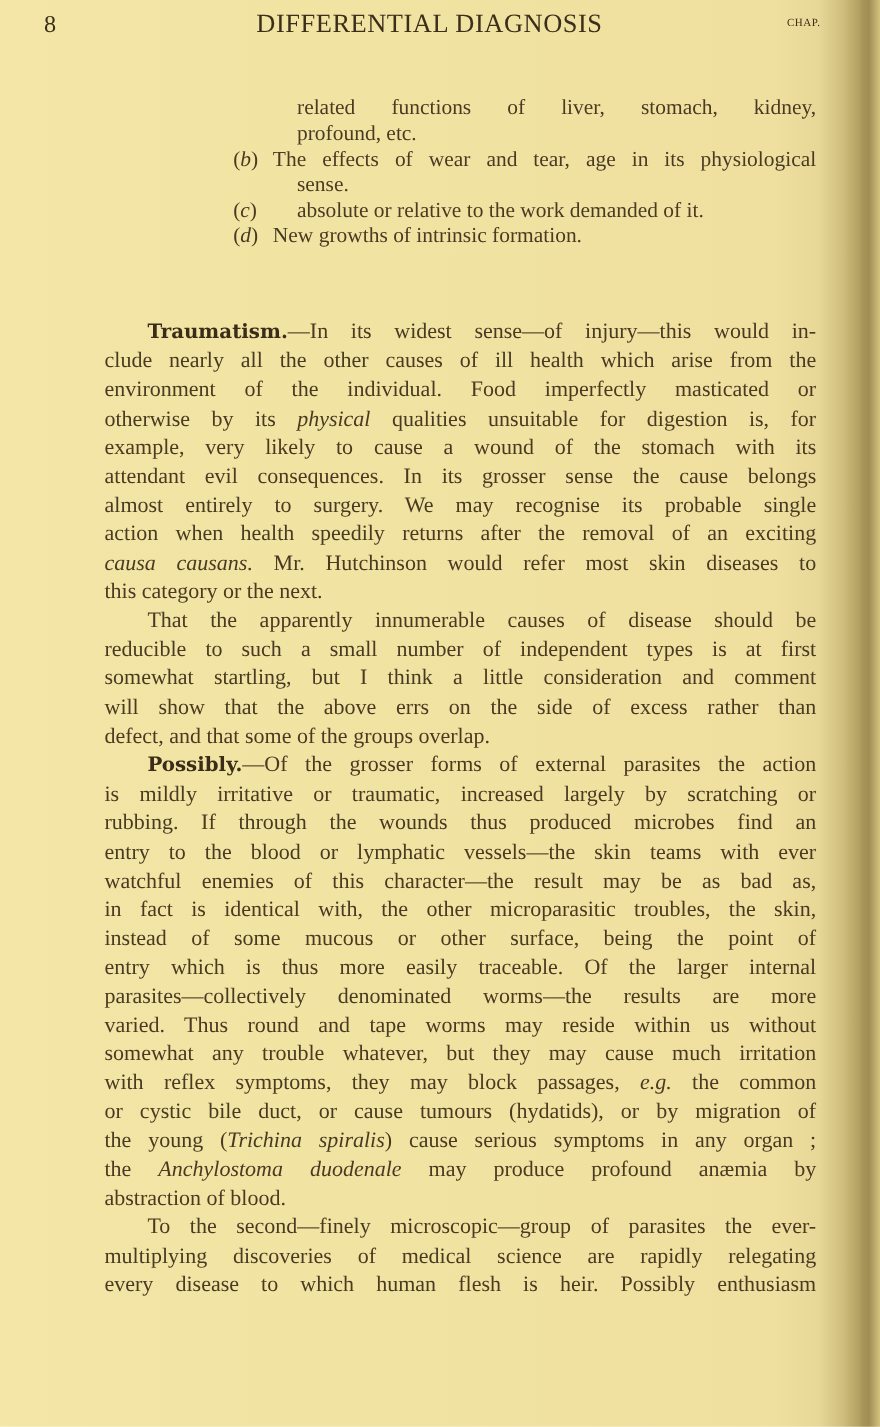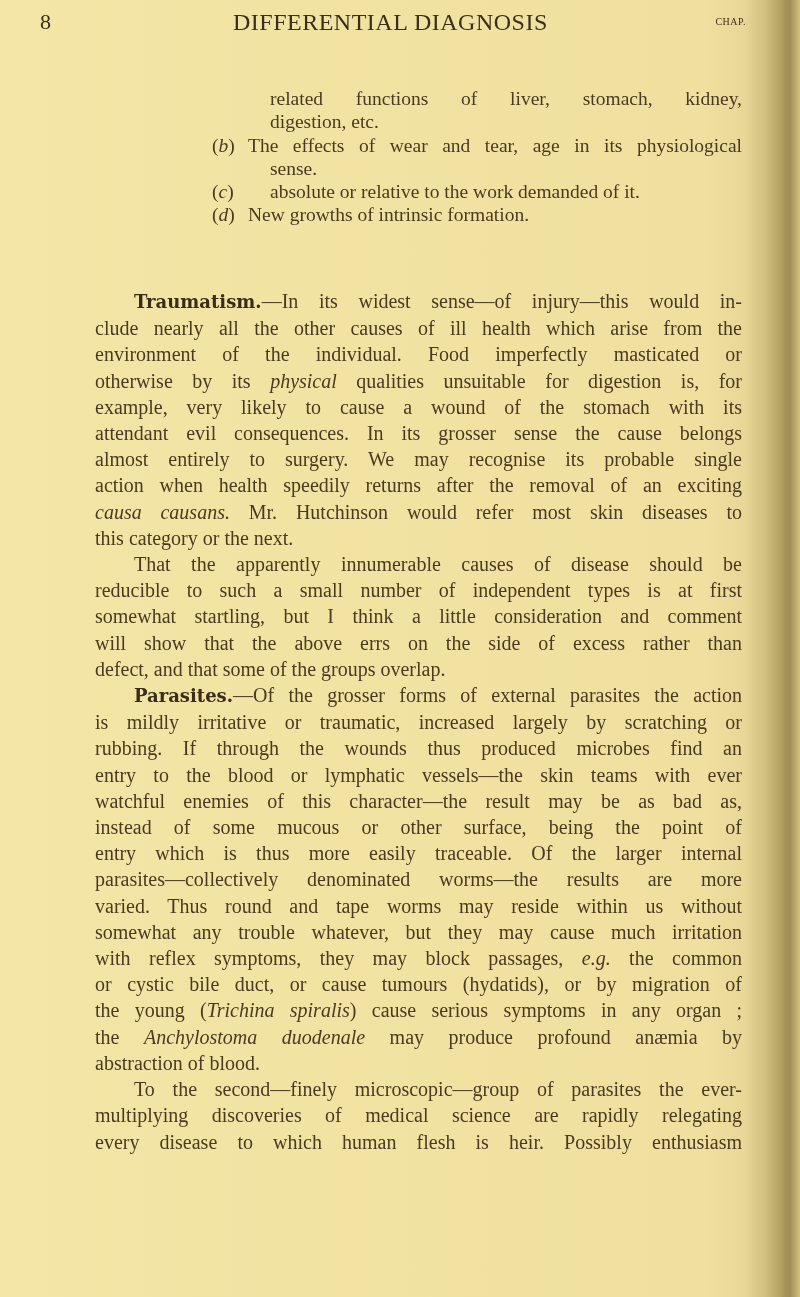--- a/index.html
+++ b/index.html
@@ -135,21 +135,21 @@
 
   <div class="running-head">
     <span class="page-number">8</span>
     <span class="book-title">DIFFERENTIAL DIAGNOSIS</span>
     <span class="chap-label">CHAP.</span>
   </div>
 
   <div class="list-block">
     <div class="list-item">
       <span class="line">related functions of liver, stomach, kidney,</span>
-      <span class="line ragged">digestion, etc.</span>
+      <span class="line ragged">profound, etc.</span>
     </div>
     <div class="list-item">
       <span class="marker">(<i>b</i>)</span>
       <span class="line first-line-shift">The effects of wear and tear, age in its physiological</span>
       <span class="line ragged">sense.</span>
     </div>
     <div class="list-item">
       <span class="marker">(<i>c</i>)</span>
       <span class="line ragged">absolute or relative to the work demanded of it.</span>
     </div>
@@ -176,25 +176,26 @@
 
     <div class="para">
       <span class="line indent">That the apparently innumerable causes of disease should be</span>
       <span class="line">reducible to such a small number of independent types is at first</span>
       <span class="line">somewhat startling, but I think a little consideration and comment</span>
       <span class="line">will show that the above errs on the side of excess rather than</span>
       <span class="line ragged">defect, and that some of the groups overlap.</span>
     </div>
 
     <div class="para">
-      <span class="line indent"><span class="run-in-heading">Parasites.</span><span>—Of the grosser forms of external parasites the action</span></span>
+      <span class="line indent"><span class="run-in-heading">Possibly.</span><span>—Of the grosser forms of external parasites the action</span></span>
       <span class="line">is mildly irritative or traumatic, increased largely by scratching or</span>
       <span class="line">rubbing. If through the wounds thus produced microbes find an</span>
       <span class="line">entry to the blood or lymphatic vessels—the skin teams with ever</span>
       <span class="line">watchful enemies of this character—the result may be as bad as,</span>
+      <span class="line">in fact is identical with, the other microparasitic troubles, the skin,</span>
       <span class="line">instead of some mucous or other surface, being the point of</span>
       <span class="line">entry which is thus more easily traceable. Of the larger internal</span>
       <span class="line">parasites—collectively denominated worms—the results are more</span>
       <span class="line">varied. Thus round and tape worms may reside within us without</span>
       <span class="line">somewhat any trouble whatever, but they may cause much irritation</span>
       <span class="line"><span>with reflex symptoms, they may block passages, </span><span class="ital">e.g.</span><span> the common</span></span>
       <span class="line">or cystic bile duct, or cause tumours (hydatids), or by migration of</span>
       <span class="line"><span>the young (</span><span class="ital">Trichina spiralis</span><span>) cause serious symptoms in any organ ;</span></span>
       <span class="line"><span>the </span><span class="ital">Anchylostoma duodenale</span><span> may produce profound anæmia by</span></span>
       <span class="line ragged">abstraction of blood.</span>

